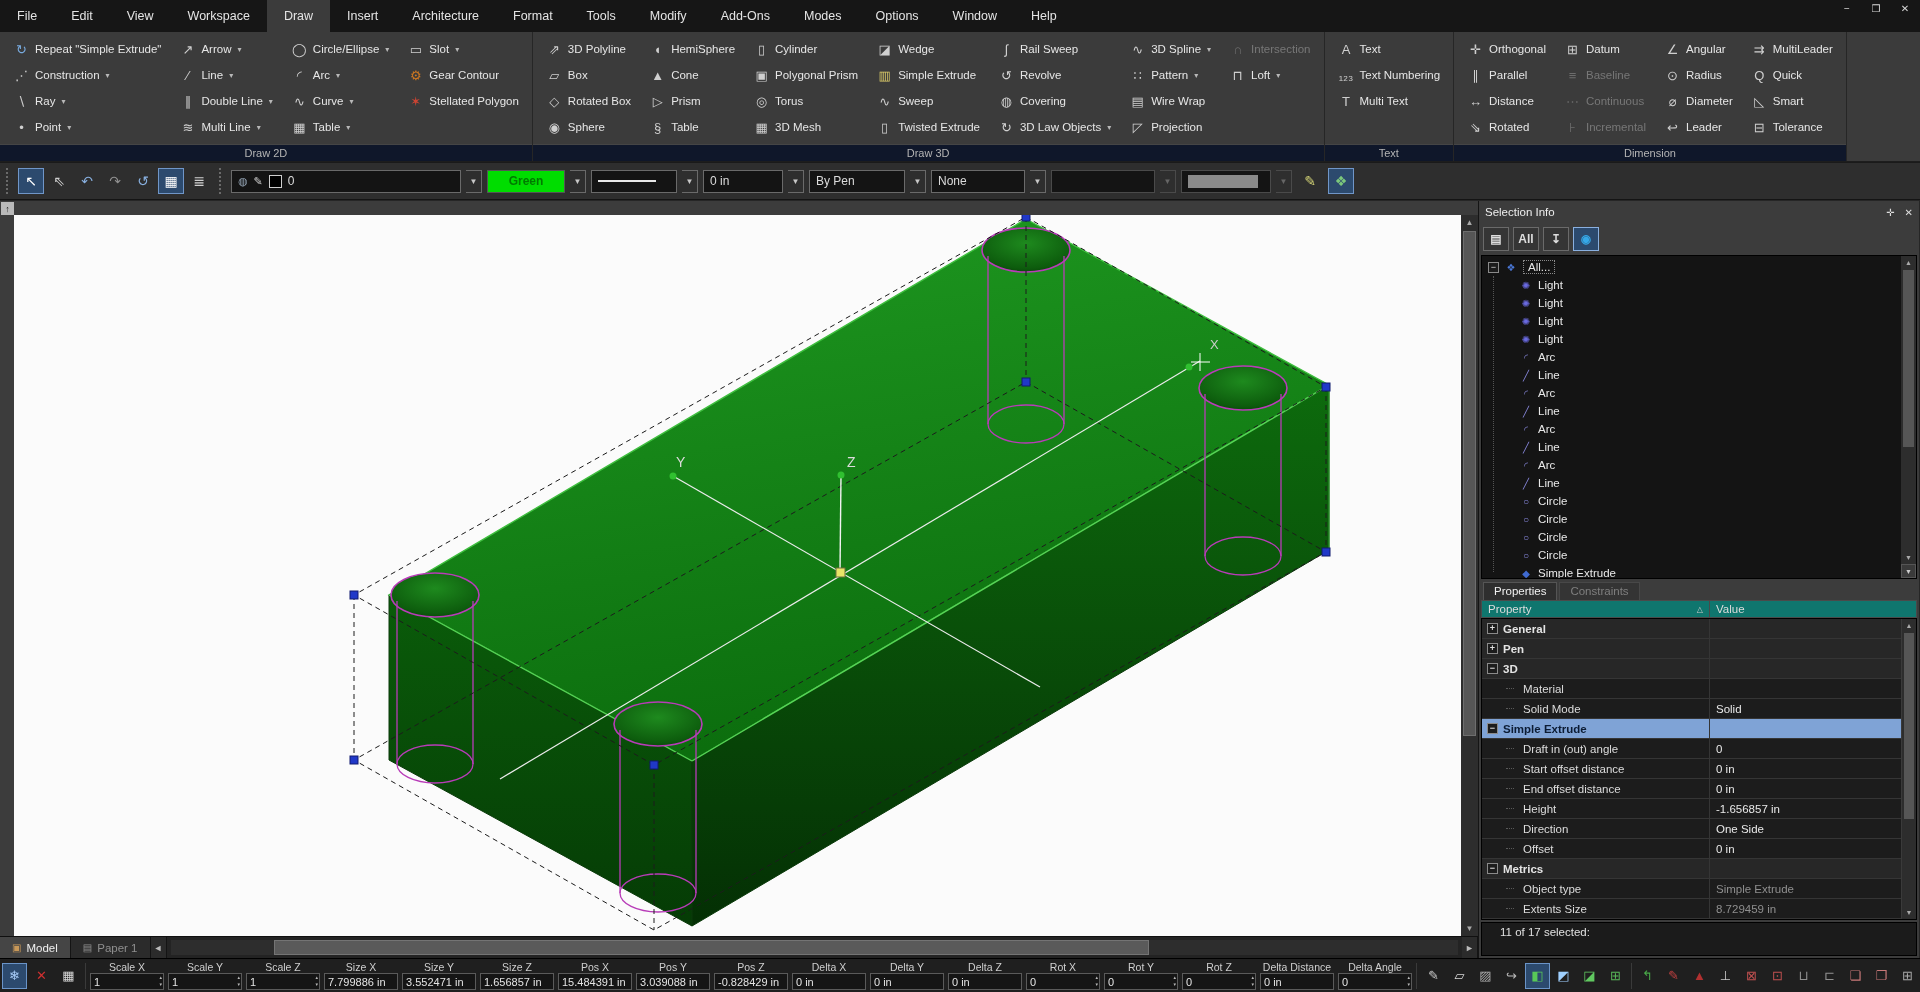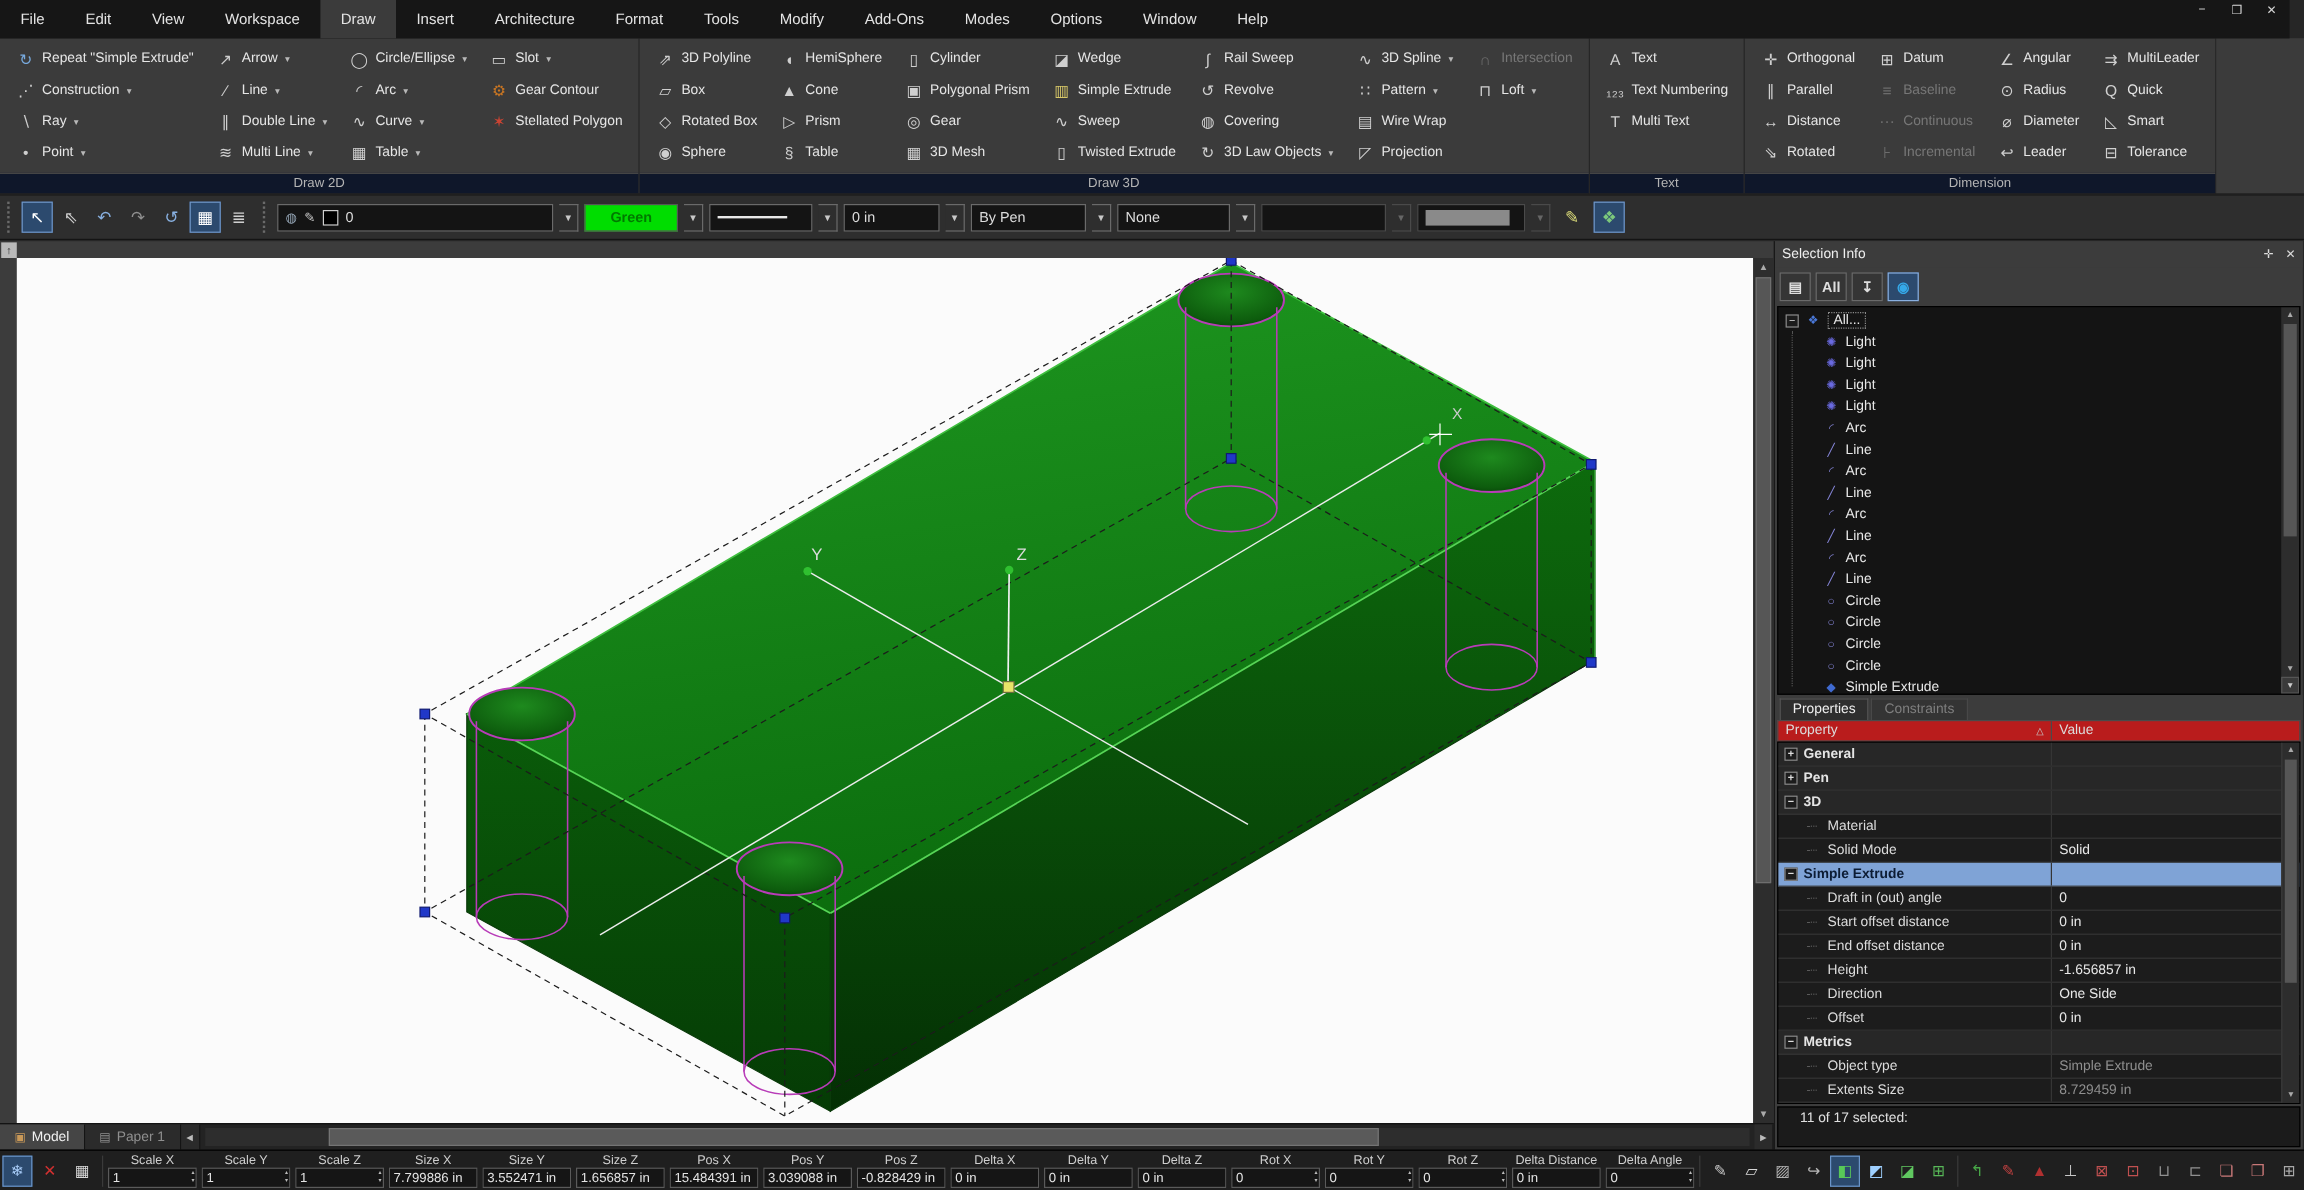--- a/index.html
+++ b/index.html
@@ -1,20 +1,20 @@
 <!DOCTYPE html>
 <html><head>
 <meta charset="utf-8">
 <style>
   * { margin:0; padding:0; box-sizing:border-box; }
   html,body { width:1920px; height:992px; overflow:hidden; background:#262626;
     font-family:"Liberation Sans", sans-serif; color:#e4e4e4; }
 
   
-  #menubar { position:absolute; top:0; left:0; right:12px; height:32px; background:#161616;
+  #menubar { position:absolute; top:0; left:0; right:0; height:32px; background:#161616;
     display:flex; align-items:stretch; z-index:5; }
   .mi { padding:0 17px; font-size:12.5px; display:flex; align-items:center; cursor:default; }
   .mi.active { background:#3b3b3b; }
   #wincontrols { margin-left:auto; display:flex; align-items:flex-start; padding:3px 8px 0 0; gap:15px; }
   .winbtn { font-size:10px; color:#d8d8d8; width:14px; text-align:center; }
 
   
   #ribbon { position:absolute; top:32px; left:0; right:0; height:130px; background:#3b3b3b;
     display:flex; border-bottom:1px solid #1d1d1d; }
   .rgroup { display:flex; flex-direction:column; border-right:1px solid #262626; }
@@ -94,21 +94,21 @@
   #treescroll .tsth { position:absolute; left:2px; right:2px; top:14px; height:55%; background:#565656; }
   #treescroll .tsa { position:absolute; left:0; right:0; height:13px; font-size:7px; color:#aaa;
     display:flex; align-items:center; justify-content:center; }
   #treedrop { position:absolute; right:0; bottom:0; width:15px; height:14px; background:#3a3a3a;
     color:#ccc; font-size:7px; display:flex; align-items:center; justify-content:center; border:1px solid #555; }
 
   #sp-tabs { height:21px; display:flex; align-items:flex-end; padding-left:4px; gap:2px; background:#3c3c3c; }
   .sp-tab { font-size:11.5px; padding:2px 10px 3px 10px; }
   .sp-tab.active { background:#2e2e2e; color:#f0f0f0; border:1px solid #555; border-bottom:none; }
   .sp-tab.inactive { color:#7f7f7f; background:#343434; border:1px solid #484848; border-bottom:none; }
-  #gridhead { height:18px; display:flex; font-size:11.5px; color:#dcdcdc; background:#b91c1c;
+  #gridhead { height:18px; display:flex; font-size:11.5px; color:#dcdcdc; background:#0f766e;
     border:1px solid #4a4a4a; margin:0 2px; }
   #gridhead .gh1 { width:228px; display:flex; align-items:center; padding-left:6px; border-right:1px solid #4a4a4a; }
   #gridhead .sorttri { margin-left:auto; margin-right:6px; font-size:8px; color:#c8c8c8; }
   #gridhead .gh2 { flex:1; display:flex; align-items:center; padding-left:6px; }
   #grid { margin:0 2px; background:#1c1c1c; border:1px solid #000; position:relative; }
   .grow { height:20px; display:flex; font-size:11.5px; border-bottom:1px solid #353535; align-items:stretch; }
   .grow .gc1 { width:228px; border-right:1px solid #353535; display:flex; align-items:center; gap:5px; }
   .grow .gc2 { flex:1; display:flex; align-items:center; padding-left:6px; color:#e8e8e8; }
   .grow.section { background:#272727; font-weight:bold; }
   .grow.section .gc1 { padding-left:5px; }
@@ -295,21 +295,21 @@
           <div class="ritem">
             <span class="ric">▯</span>
             <span>Cylinder</span>
           </div>
           <div class="ritem">
             <span class="ric">▣</span>
             <span>Polygonal Prism</span>
           </div>
           <div class="ritem">
             <span class="ric">◎</span>
-            <span>Gear</span>
+            <span>Torus</span>
           </div>
           <div class="ritem">
             <span class="ric">▦</span>
             <span>3D Mesh</span>
           </div>
         </div>
         <div class="rcol">
           <div class="ritem">
             <span class="ric">◪</span>
             <span>Wedge</span>

